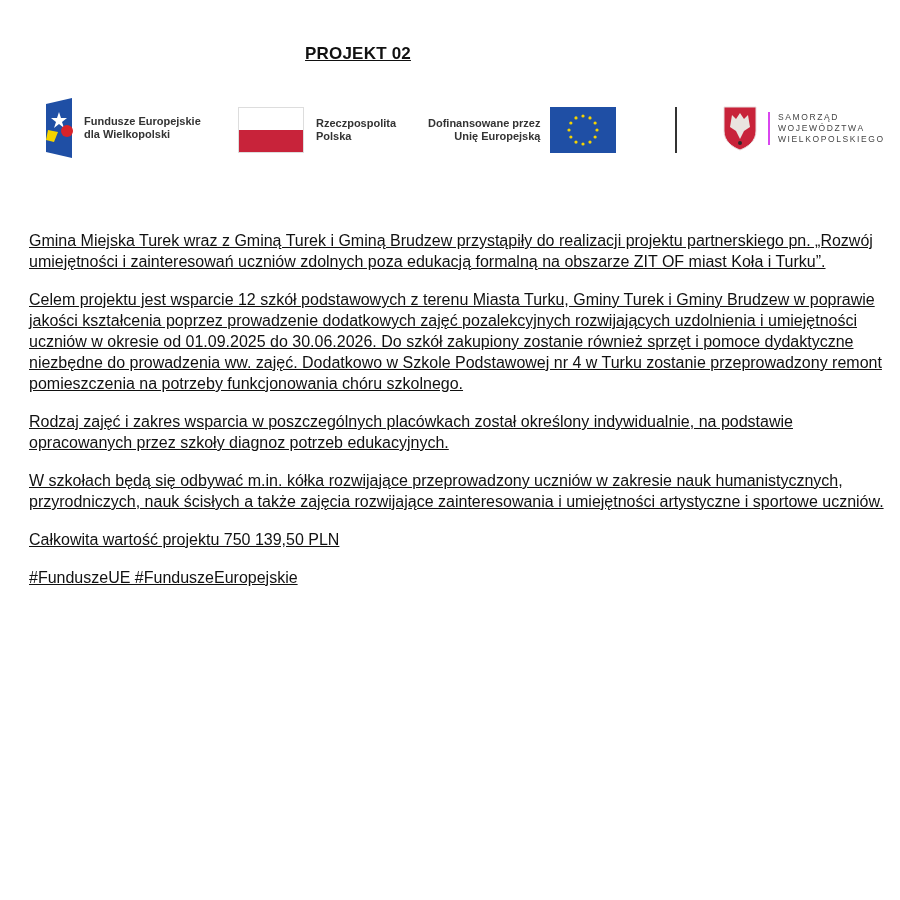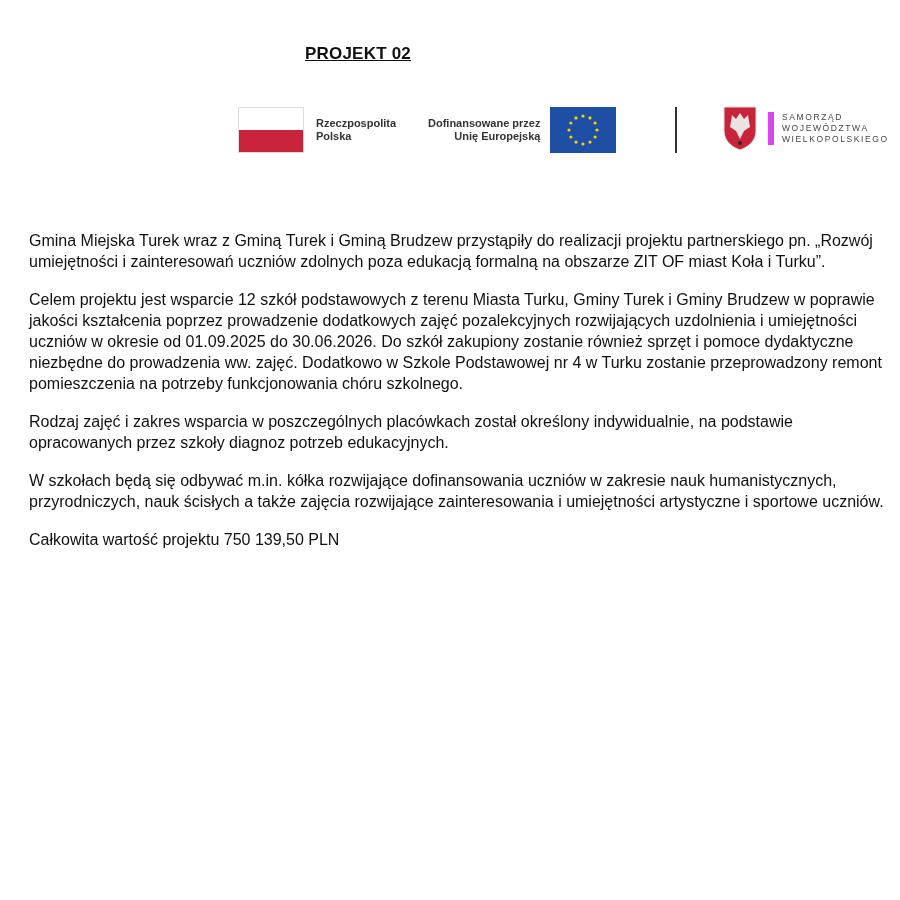--- a/index.html
+++ b/index.html
@@ -11,30 +11,42 @@
   .logo { position: absolute; display: flex; align-items: center; }
   .fe-mark { width: 34px; height: 60px; position: relative; }
   .logo-text { font-size: 11px; font-weight: bold; color: #333; line-height: 13px; margin-left: 8px; }
   .flag { width: 66px; height: 46px; border: 1px solid #ddd; box-sizing: border-box; }
   .flag .w { height: 50%; background: #fff; }
   .flag .r { height: 50%; background: #c8233a; }
   .eu-flag { width: 66px; height: 46px; background: #1f4fa5; position: relative; }
   .vsep { width: 2px; height: 46px; background: #333; }
   .crest { width: 36px; height: 46px; }
   .samorz { font-size: 8.5px; letter-spacing: 1.6px; color: #444; line-height: 11px; margin-left: 10px;
-            padding-left: 8px; border-left: 6px solid #d946ef; }
+            padding-left: 8px; border-left: 2px solid #d946ef; }
   .content { position: absolute; top: 230px; left: 29px; width: 860px; font-size: 16px; line-height: 21px; }
-  .content p { margin: 0 0 17px 0; }
+  .content p { margin: 0 0 17px 0; text-decoration: underline; }
 </style>
 </head>
 <body>
 
 <div class="title">PROJEKT 02</div>
 
 <div class="logos">
+  <div class="logo" style="left:4px;top:0;">
+    <svg class="fe-mark" viewBox="0 0 34 60">
+      <polygon points="4,6 30,0 30,60 4,54" fill="#1f4fa5"></polygon>
+      <polygon points="17,14 19,20 25,20 20,24 22,30 17,26 12,30 14,24 9,20 15,20" fill="#ffffff"></polygon>
+      <circle cx="25" cy="33" r="6" fill="#d8232a"></circle>
+      <polygon points="6,32 16,34 12,44 4,42" fill="#f5d400"></polygon>
+    </svg>
+    <div class="logo-text" style="font-weight:bold;">
+      <div>Fundusze Europejskie</div>
+      <div>dla Wielkopolski</div>
+    </div>
+  </div>
 
   <div class="logo" style="left:200px;top:9px;">
     <div class="flag">
         <div class="w"></div>
         <div class="r"></div>
       </div>
     <div class="logo-text" style="margin-left:12px;">
       <div>Rzeczpospolita</div>
       <div>Polska</div>
     </div>
@@ -79,15 +91,16 @@
       <div>WOJEWÓDZTWA</div>
       <div>WIELKOPOLSKIEGO</div>
     </div>
   </div>
 </div>
 
 <div class="content">
   <p>Gmina Miejska Turek wraz z Gminą Turek i Gminą Brudzew przystąpiły do realizacji projektu partnerskiego pn. „Rozwój umiejętności i zainteresowań uczniów zdolnych poza edukacją formalną na obszarze ZIT OF miast Koła i Turku”.</p>
   <p>Celem projektu jest wsparcie 12 szkół podstawowych z terenu Miasta Turku, Gminy Turek i Gminy Brudzew w poprawie jakości kształcenia poprzez prowadzenie dodatkowych zajęć pozalekcyjnych rozwijających uzdolnienia i umiejętności uczniów w okresie od 01.09.2025 do 30.06.2026.  Do szkół zakupiony zostanie również sprzęt i pomoce dydaktyczne niezbędne do prowadzenia ww. zajęć. Dodatkowo w Szkole Podstawowej nr 4 w Turku zostanie przeprowadzony remont pomieszczenia na potrzeby funkcjonowania chóru szkolnego.</p>
   <p>Rodzaj zajęć i zakres wsparcia w poszczególnych placówkach został określony indywidualnie, na podstawie opracowanych przez szkoły diagnoz potrzeb edukacyjnych.</p>
-  <p>W szkołach będą się odbywać m.in. kółka rozwijające dofinansowania uczniów w zakresie nauk humanistycznych, przyrodniczych, nauk ścisłych a także zajęcia rozwijające zainteresowania i umiejętności artystyczne i sportowe uczniów.</p>
+  <p>W szkołach będą się odbywać m.in. kółka rozwijające przeprowadzony uczniów w zakresie nauk humanistycznych, przyrodniczych, nauk ścisłych a także zajęcia rozwijające zainteresowania i umiejętności artystyczne i sportowe uczniów.</p>
   <p>Całkowita wartość projektu 750 139,50 PLN</p>
+  <p>#FunduszeUE #FunduszeEuropejskie</p>
 </div>
 
 </body></html>

